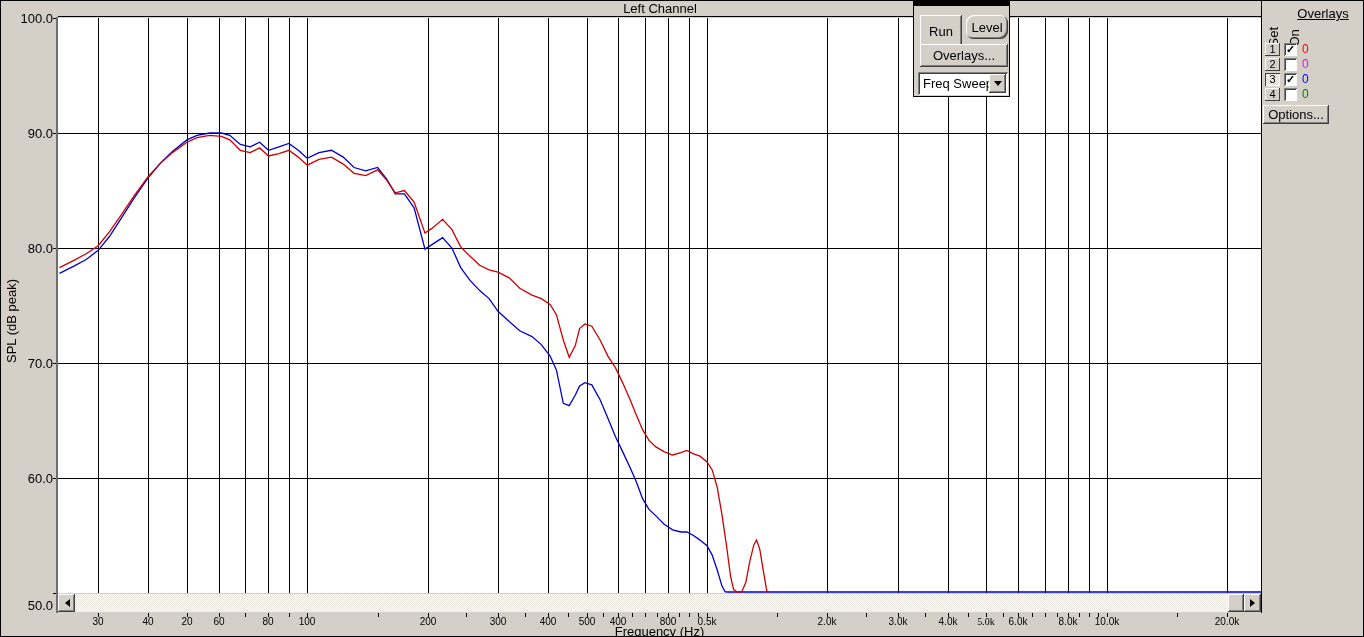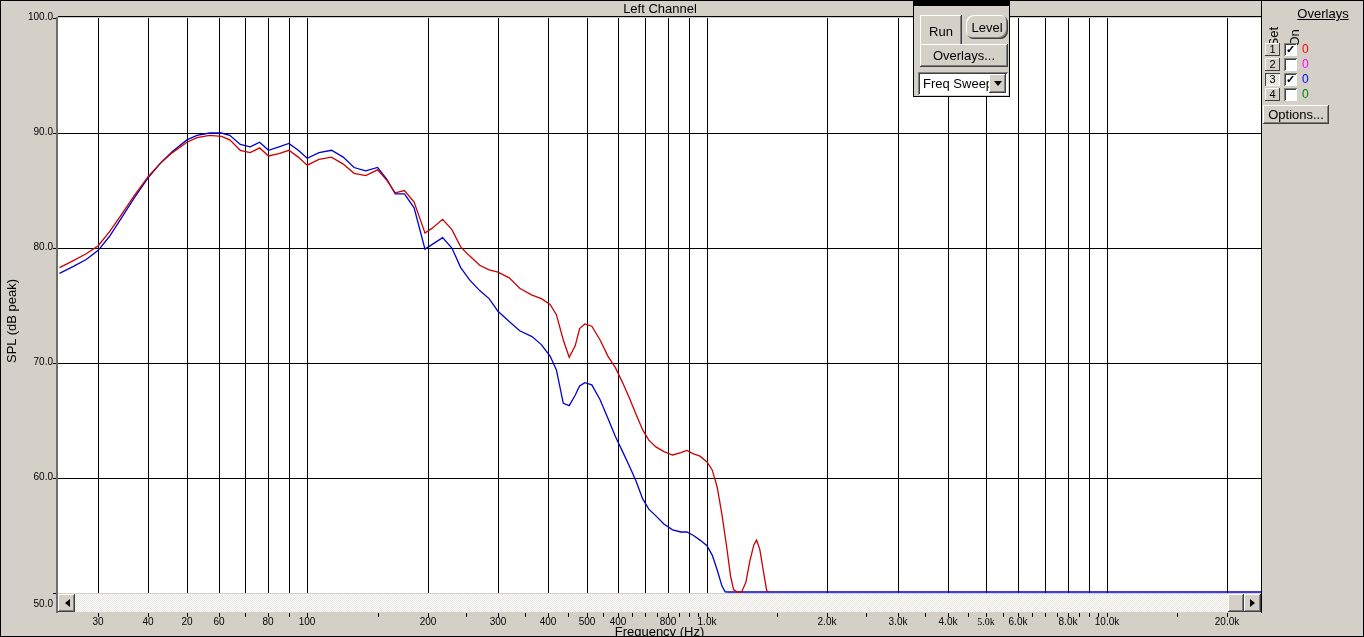--- a/index.html
+++ b/index.html
@@ -17,21 +17,21 @@
   }
   #plot-left-border{position:absolute;left:55px;top:16px;width:2px;height:596px;background:#6e6e6e;}
   #plot-right-border{position:absolute;left:1260px;top:0px;width:1px;height:612px;background:#000;}
   #plot{
     position:absolute;left:57px;top:17px;width:1203px;height:575px;
     background:#fff;
   }
   #plot svg{display:block;}
   
   #ylabels{position:absolute;left:0;top:17px;width:54px;height:576px;}
-  .ylab{position:absolute;right:2px;width:50px;text-align:right;font-size:10px;}
+  .ylab{position:absolute;right:2px;width:50px;text-align:right;font-size:13px;}
   .ytick{position:absolute;width:5px;height:1px;background:#000;right:-3px;}
   #ylabel-rot{
     position:absolute;left:10px;top:320px;transform:translate(-50%,-50%) rotate(-90deg);
     white-space:nowrap;font-size:13px;
   }
   
   #hscroll{
     position:absolute;left:57px;top:593px;width:1203px;height:18px;
     background-color:#e8e5de;
     background-image:
@@ -230,21 +230,21 @@
       <div class="xlab" style="left: 129px;">20</div>
       <div class="xlab" style="left: 161px;">60</div>
       <div class="xlab" style="left: 210px;">80</div>
       <div class="xlab" style="left: 249px;">100</div>
       <div class="xlab" style="left: 370px;">200</div>
       <div class="xlab" style="left: 440px;">300</div>
       <div class="xlab" style="left: 490px;">400</div>
       <div class="xlab" style="left: 529px;">500</div>
       <div class="xlab" style="left: 560px;">400</div>
       <div class="xlab" style="left: 610px;">800</div>
-      <div class="xlab" style="left: 649px;">1.0k</div>
+      <div class="xlab" style="left: 649px;">0.5k</div>
       <div class="xlab" style="left: 769px;">2.0k</div>
       <div class="xlab" style="left: 840px;">3.0k</div>
       <div class="xlab" style="left: 890px;">4.0k</div>
       <div class="xlab" style="left: 928px; font-family: Liberation Serif, serif;">5.0k</div>
       <div class="xlab" style="left: 960px;">6.0k</div>
       <div class="xlab" style="left: 1010px;">8.0k</div>
       <div class="xlab" style="left: 1049px;">10.0k</div>
       <div class="xlab" style="left: 1169px;">20.0k</div>
     </div>
   <div id="xlabel">Frequency (Hz)</div>

